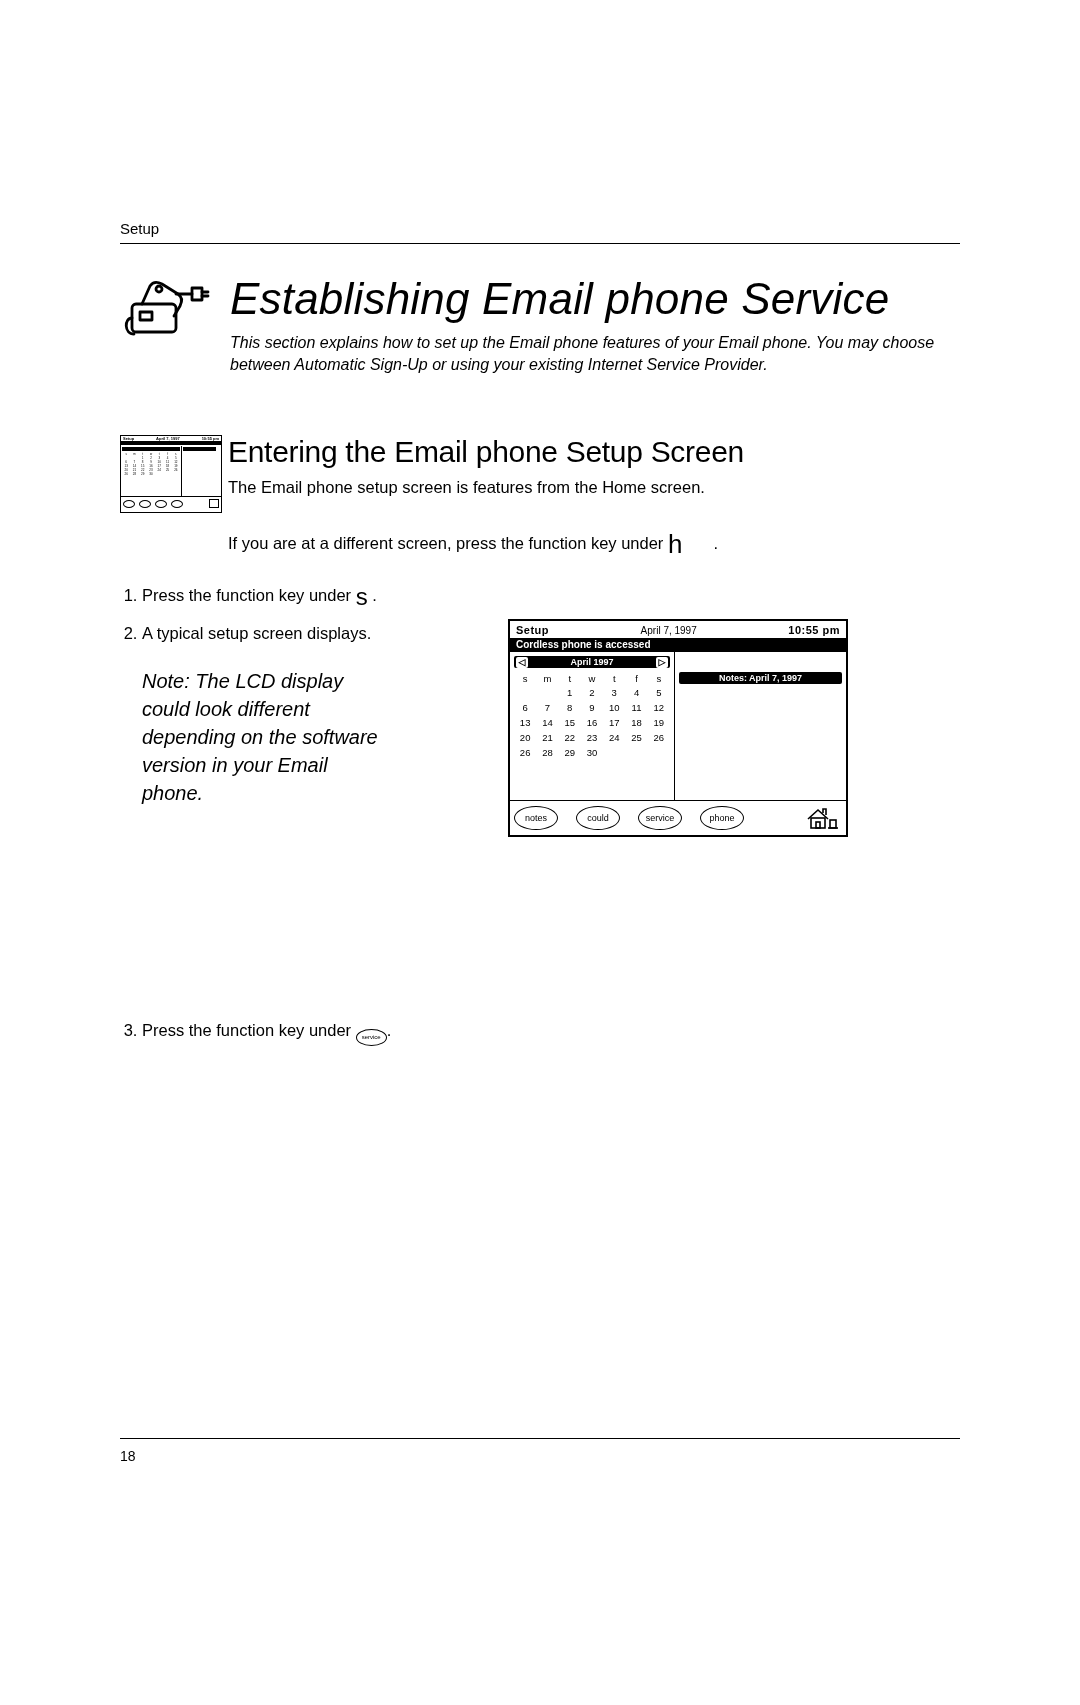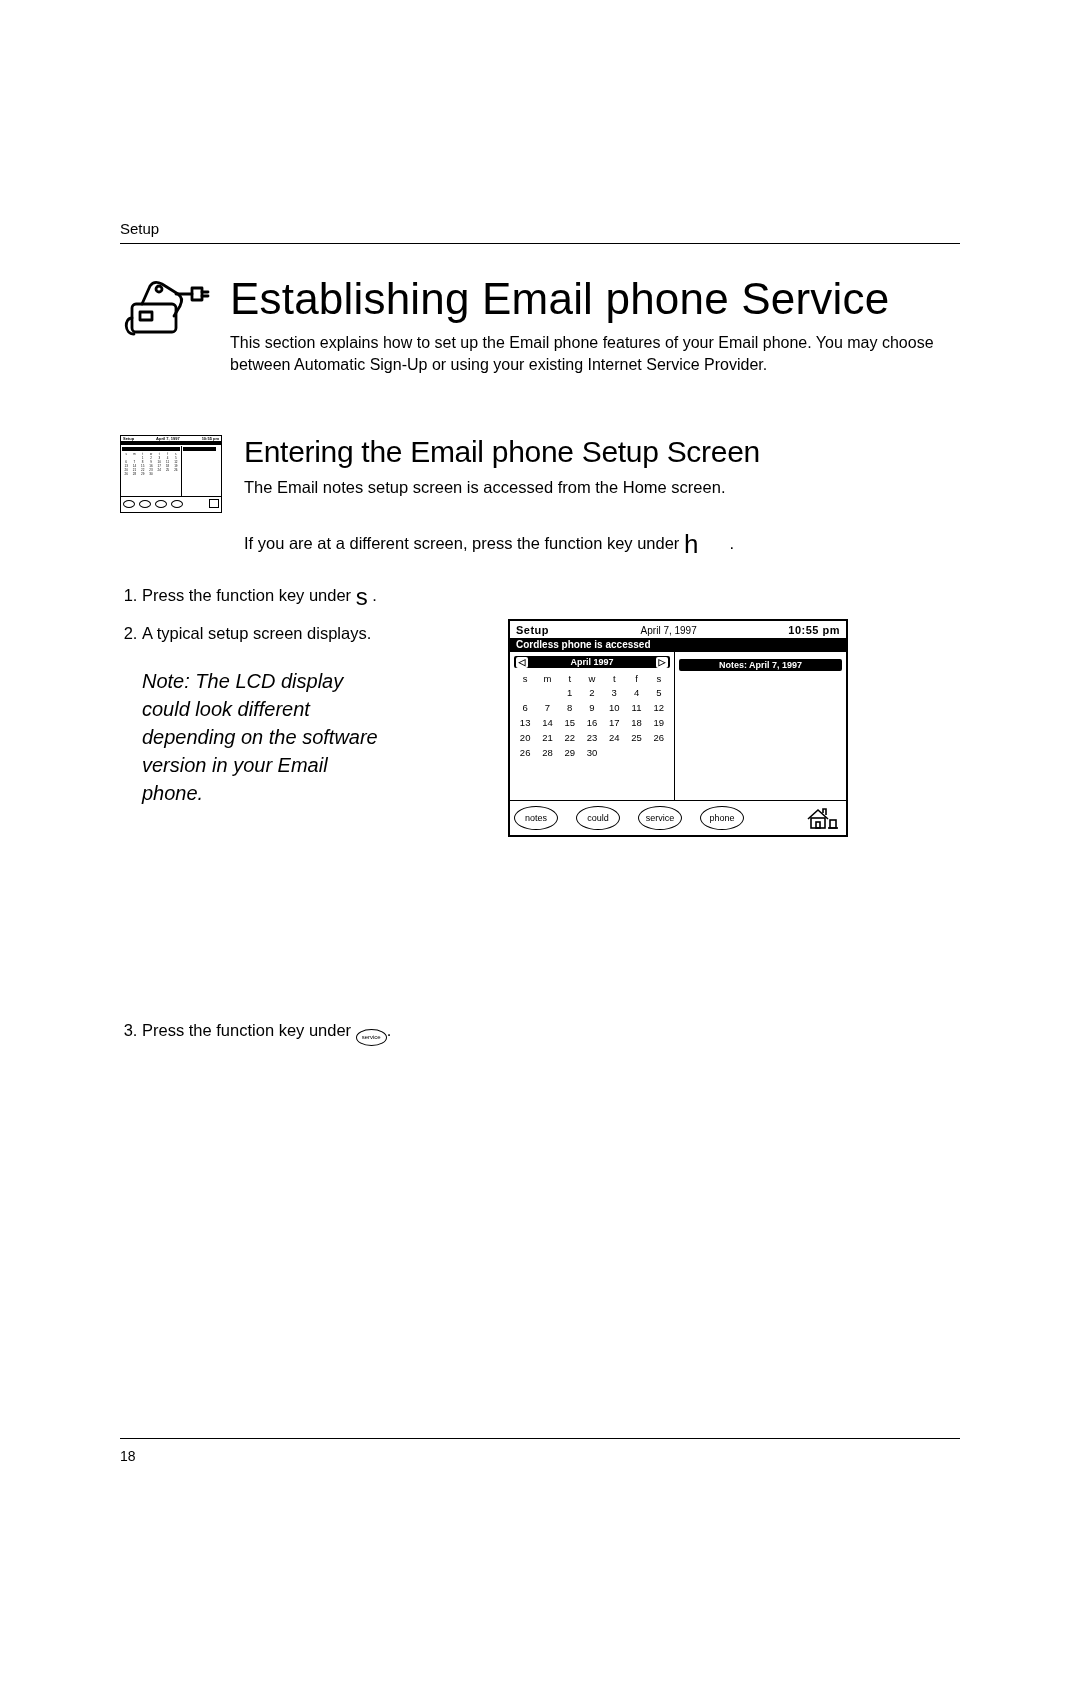--- a/index.html
+++ b/index.html
@@ -30,36 +30,37 @@
     display: flex;
     align-items: flex-start;
     gap: 20px;
   }
   .title-icon {
     width: 90px;
     flex: 0 0 90px;
   }
   .title-block {
     flex: 1;
+    font-style: italic;
   }
   h1.main-title {
     font-size: 44px;
     font-weight: 400;
     margin: 0 0 8px 0;
     letter-spacing: 0.2px;
   }
   .intro {
     font-size: 16px;
     line-height: 1.35;
     margin: 0 0 30px 0;
   }
   .section-row {
     display: flex;
     align-items: flex-start;
-    gap: 24px;
+    gap: 8px;
     margin-top: 30px;
   }
   .thumb {
     width: 100px;
     flex: 0 0 100px;
   }
   .thumb .mini {
     border: 1px solid #000;
     width: 100px;
     height: 76px;
@@ -132,21 +133,21 @@
     display: flex;
     height: 148px;
   }
   .cal-col {
     width: 156px;
     border-right: 1px solid #000;
     padding: 4px 4px 0 4px;
   }
   .notes-col {
     flex: 1;
-    padding: 7px 4px 0 4px;
+    padding: 20px 4px 0 4px;
   }
   .month-head, .notes-head {
     background: #000;
     color: #fff;
     text-align: center;
     font-size: 9px;
     font-weight: 700;
     padding: 1px 2px;
     border-radius: 2px;
     position: relative;
@@ -350,21 +351,21 @@
           <div class="m-btn"></div>
             <div class="m-btn"></div>
             <div class="m-btn"></div>
             <div class="m-btn"></div>
           <div class="m-home"></div>
         </div>
       </div>
     </div>
     <div class="section-block">
       <h2 class="sub-title">Entering the Email phone Setup Screen</h2>
-      <div class="body-text">The Email notes setup screen is accessed from the Home screen.</div>
+      <div class="body-text">The Email phone setup screen is features from the Home screen.</div>
       <div class="body-text" style="margin-top:25px;">
         <span>If you are at a different screen, press the function key under </span>
         <span class="inline-glyph" style="font-size:26px; font-weight:400;">h</span>
         <span style="display:inline-block; width:22px;"></span>
         <span>.</span>
       </div>
     </div>
   </div>
 
   <ol class="steps" start="1">

